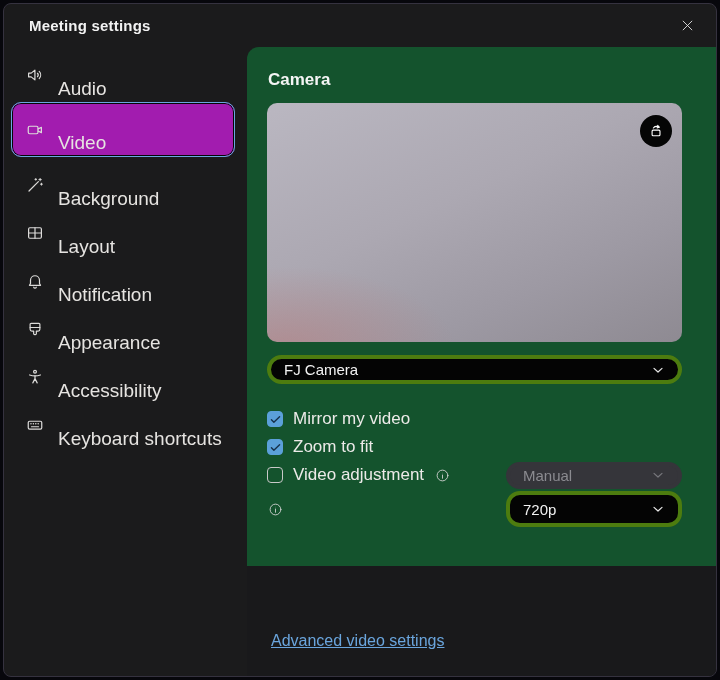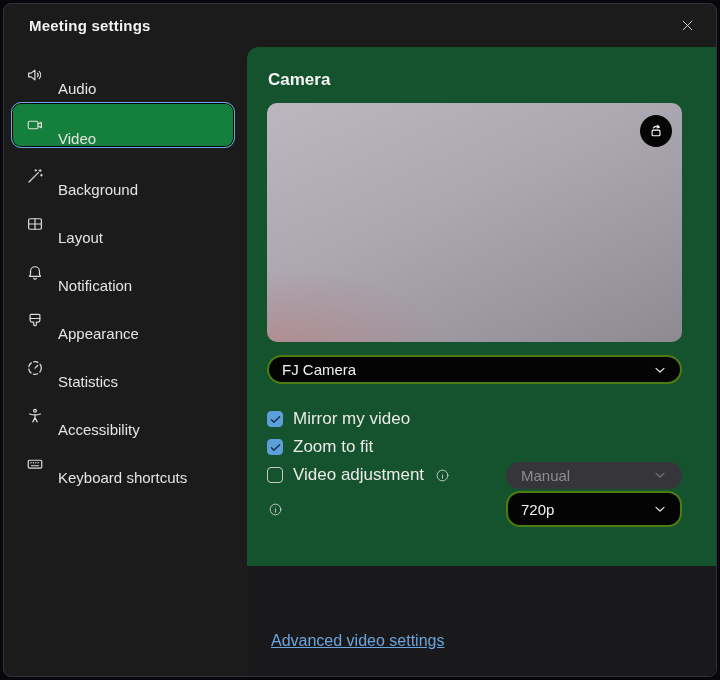--- a/index.html
+++ b/index.html
@@ -17,40 +17,40 @@
   .close-btn { margin-left:auto; width:34px; height:30px; background:transparent; border:none; color:#e8e8e8;
     display:flex; align-items:center; justify-content:center; cursor:pointer; border-radius:6px; }
   .close-btn .icon { width:15px; height:15px; }
 
   
   .body-row { flex:1; display:flex; min-height:0; }
   .sidebar { width:243px; flex:0 0 243px; padding-top:4px; }
 
   .nav-item { height:48px; margin:0 12px 0 7px; display:flex; align-items:center; gap:14px;
     padding-left:14px; border:1px solid transparent; border-radius:10px; cursor:pointer; }
-  .nav-item.selected { border-color:#6aa6e0; background:#15803d; box-shadow: inset 0 0 0 1px #050507; height:46px; margin-top:3px; margin-bottom:4px; }
+  .nav-item.selected { border-color:#6aa6e0; background:#a21caf; box-shadow: inset 0 0 0 1px #050507; height:55px; margin-top:3px; margin-bottom:4px; }
   .nav-icon { width:18px; height:18px; color:#dddcda; flex:0 0 18px; }
-  .nav-label { color:#e6e4e1; font-size:15px;margin-top:27px; }
+  .nav-label { color:#e6e4e1; font-size:19px;margin-top:27px; }
 
   .main { flex:1; display:flex; flex-direction:column; min-width:0; }
 
   
   .panel { height:519px; flex:0 0 519px; background:#14532d; border-top-left-radius:12px; padding:15px 34px 0 20px; }
   .panel h2 { color:#f5f5f5; font-size:17px; font-weight:700; margin:8px 0 13px 1px; }
 
   .preview { position:relative; height:239px; border-radius:10px;
     background:
       radial-gradient(55% 45% at 4% 102%, rgba(186,122,122,.50), rgba(186,122,122,0) 75%),
       linear-gradient(155deg, #bab7c1 0%, #aca8b2 42%, #9d99a3 72%, #8e8a92 100%);
   }
   .rotate-btn { position:absolute; top:12px; right:10px; width:32px; height:32px; border-radius:50%;
     background:#050505; border:none; color:#fff; display:flex; align-items:center; justify-content:center; cursor:pointer; }
   .rotate-btn .icon { width:18px; height:18px; }
 
-  .select { display:flex; align-items:center; background:#040404; border:2px solid #4d7c0f;
+  .select { display:flex; align-items:center; background:#040404; border:4px solid #4d7c0f;
     border-radius:15px; color:#f2f2f2; font-size:15px; padding:0 12px 0 13px; cursor:pointer;gap:36px; }
   .select .chev { margin-left:auto; width:16px; height:16px; color:#e8e8e8; }
   .camera-select { margin-top:13px; height:29px; width:100%; }
 
   .options { margin-top:21px; }
   .opt-row { display:flex; align-items:center; height:28px; }
   .opt-left { display:flex; align-items:center; gap:10px; }
   .opt-label { color:#eceae8; font-size:17px; }
 
   .checkbox { width:16px; height:16px; border-radius:4px; border:1.5px solid #c9c9c9; background:transparent;
@@ -144,29 +144,20 @@
             <svg viewBox="0 0 24 24">
               <path d="M5.5 10V5.8A1.3 1.3 0 0 1 6.8 4.5h10.4a1.3 1.3 0 0 1 1.3 1.3V10"></path>
               <path d="M5.5 10h13v2.3a2.4 2.4 0 0 1-2.4 2.4h-2.3v3.6a1.3 1.3 0 0 1-1.3 1.2h-1a1.3 1.3 0 0 1-1.3-1.2v-3.6H7.9a2.4 2.4 0 0 1-2.4-2.4V10z"></path>
             </svg>
           </span>
           <span class="nav-label">Appearance</span>
         </div>
         <div class="nav-item">
           <span class="icon nav-icon">
             <svg viewBox="0 0 24 24">
-              <circle cx="12" cy="12" r="8.4" stroke-dasharray="5.8 3.4" stroke-width="1.7"></circle>
-              <path d="M12 12.2l3.6-3.6" stroke-width="1.7"></path>
-            </svg>
-          </span>
-          <span class="nav-label">Statistics</span>
-        </div>
-        <div class="nav-item">
-          <span class="icon nav-icon">
-            <svg viewBox="0 0 24 24">
               <circle cx="12" cy="5" r="1.9"></circle>
               <path d="M4.8 9.3c4.6 1.7 9.8 1.7 14.4 0"></path>
               <path d="M12 10.6v3.6l-2.9 5.6M12 14.2l2.9 5.6"></path>
             </svg>
           </span>
           <span class="nav-label">Accessibility</span>
         </div>
         <div class="nav-item">
           <span class="icon nav-icon">
             <svg viewBox="0 0 24 24">

